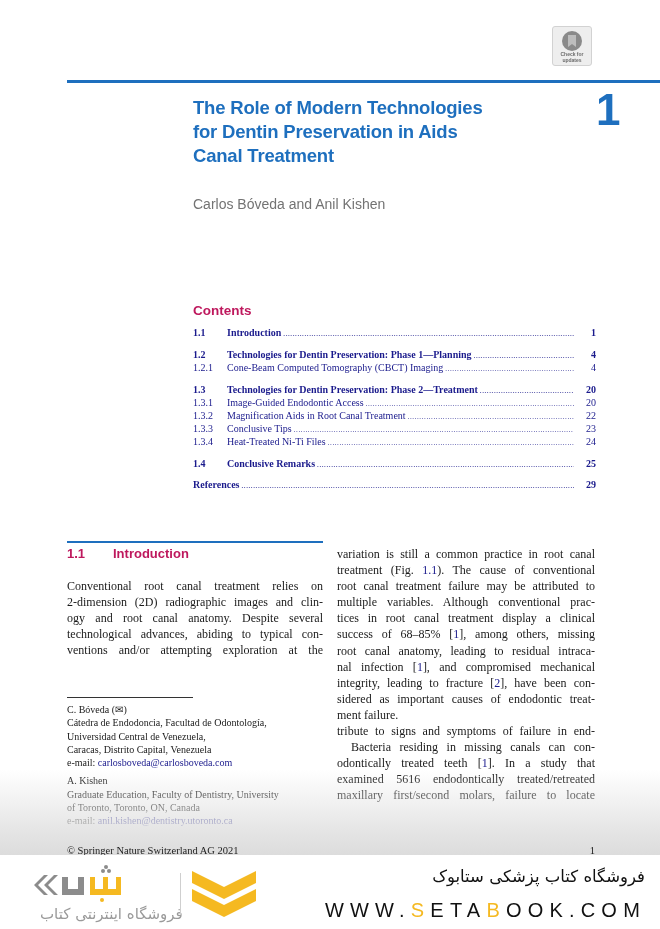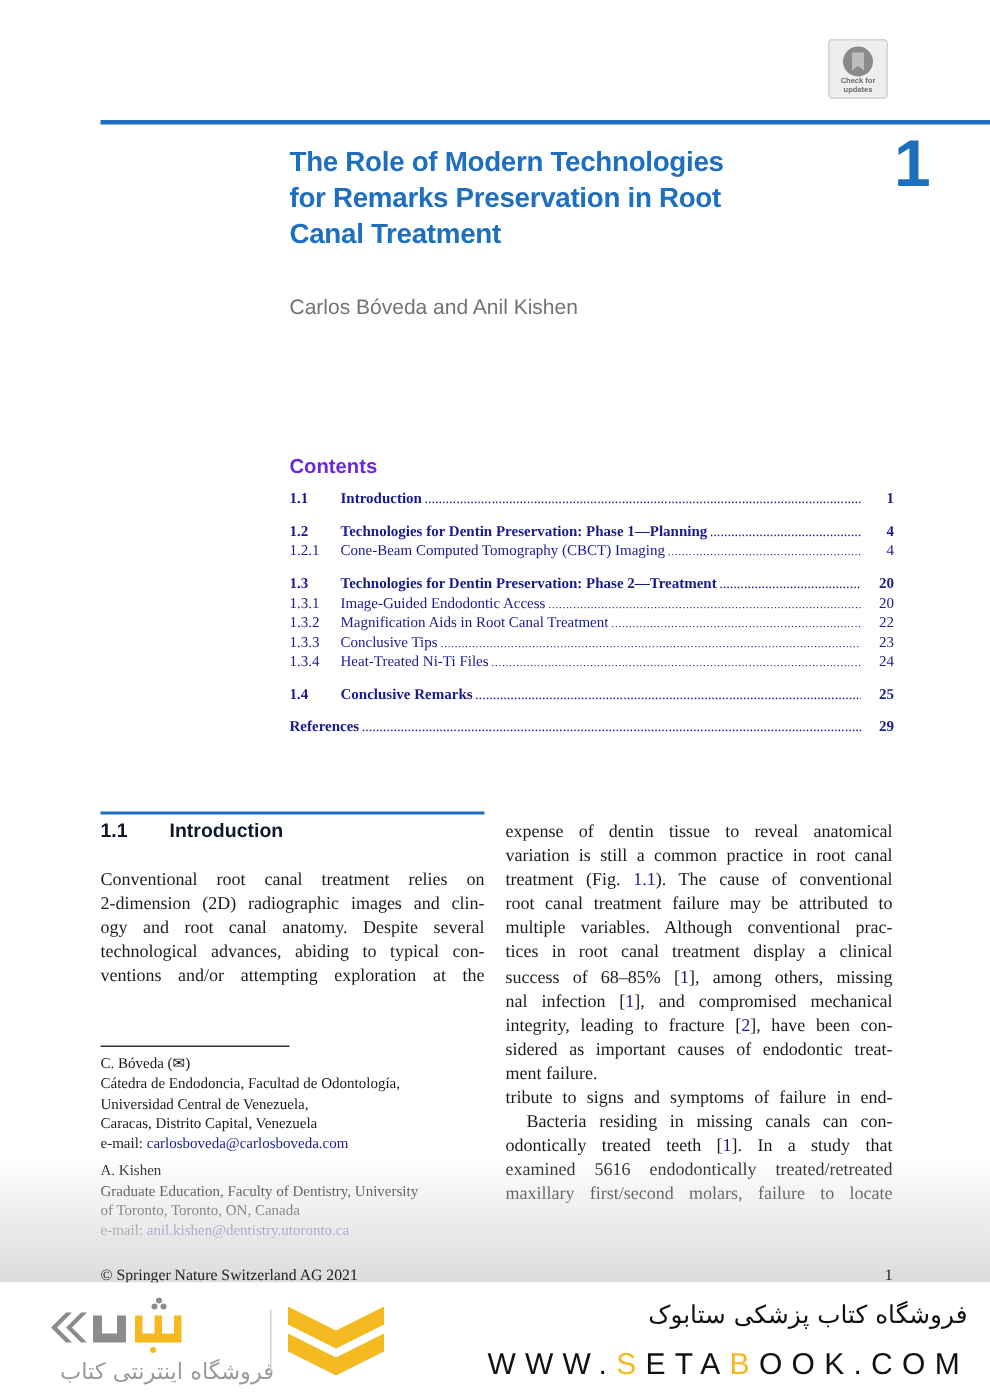--- a/index.html
+++ b/index.html
@@ -31,39 +31,39 @@
     position: absolute; left: 193px; top: 96px; width: 360px;
     font-family: "Liberation Sans", sans-serif; font-weight: bold;
     font-size: 18.5px; line-height: 24px; color: #1e6fbe; letter-spacing: -0.2px;
   }
   .authors {
     position: absolute; left: 193px; top: 196px;
     font-family: "Liberation Sans", sans-serif; font-size: 14px; color: #737373;
   }
   .contents-head {
     position: absolute; left: 193px; top: 303px;
-    font-family: "Liberation Sans", sans-serif; font-weight: bold; font-size: 13.5px; color: #6d28d9;
+    font-family: "Liberation Sans", sans-serif; font-weight: bold; font-size: 13.5px; color: #be185d;
   }
   .toc { position: absolute; left: 193px; top: 326px; width: 403px; color: #1a1a8c; font-size: 10px; }
   .toc-row { display: flex; align-items: baseline; height: 13px; line-height: 13px; white-space: nowrap; }
   .toc-row.gap { margin-top: 9px; }
   .toc-row.gap2 { margin-top: 8px; }
   .toc-num { width: 34px; flex: none; }
   .toc-title { flex: none; }
   .toc-dots {
     flex: 1 1 auto; overflow: hidden; margin: 0 6px 0 2px; font-size: 7px; letter-spacing: 0.6px;
   }
   .toc-dots::before { content: "........................................................................................................................................................................................................................"; }
   .toc-page { flex: none; width: 16px; text-align: right; }
   .b { font-weight: bold; }
 
   .sec-rule { position: absolute; left: 67px; top: 541px; width: 256px; height: 2px; background: #1e6fbe; }
   .sec-head {
     position: absolute; left: 67px; top: 546px;
-    font-family: "Liberation Sans", sans-serif; font-weight: bold; font-size: 13px; color: #0f172a;
+    font-family: "Liberation Sans", sans-serif; font-weight: bold; font-size: 13px; color: #be185d;
   }
   .sec-head .num { display: inline-block; width: 46px; }
 
   .col { position: absolute; font-size: 12px; line-height: 16.1px; text-align: justify; color: #1a1a1a; }
   .col-left { left: 67px; top: 578px; width: 256px; }
   .col-right { left: 337px; top: 546px; width: 258px; }
   .col p { margin: 0; }
   .col .line { display: block; text-align: justify; text-align-last: justify; white-space: nowrap; }
   .col .line.last { text-align-last: left; }
   .ref { color: #1a1a8c; }
@@ -106,21 +106,21 @@
     </svg>
     <div class="badge-text">Check for</div>
     <div class="badge-text">updates</div>
   </div>
 
   <div class="top-rule"></div>
   <div class="chapter-num">1</div>
 
   <div class="title">
     <div>The Role of Modern Technologies</div>
-    <div>for Remarks Preservation in Root</div>
+    <div>for Dentin Preservation in Aids</div>
     <div>Canal Treatment</div>
   </div>
 
   <div class="authors">Carlos Bóveda and Anil Kishen</div>
 
   <div class="contents-head">Contents</div>
 
   <div class="toc">
     <div class="toc-row b">
       <span class="toc-num">1.1</span>
@@ -210,27 +210,27 @@
     <div class="blk">
       <div>A. Kishen</div>
       <div>Graduate Education, Faculty of Dentistry, University</div>
       <div>of Toronto, Toronto, ON, Canada</div>
       <div><span>e-mail: </span><a>anil.kishen@dentistry.utoronto.ca</a></div>
     </div>
   </div>
 
   <div class="col col-right">
     <p>
-      <span class="line"><span>expense of dentin tissue to reveal anatomical</span></span>
       <span class="line"><span>variation is still a common practice in root canal</span></span>
       <span class="line"><span>treatment (Fig. </span><span class="ref">1.1</span><span>). The cause of conventional</span></span>
       <span class="line"><span>root canal treatment failure may be attributed to</span></span>
       <span class="line"><span>multiple variables. Although conventional prac-</span></span>
       <span class="line"><span>tices in root canal treatment display a clinical</span></span>
       <span class="line"><span>success of 68–85% [</span><span class="ref">1</span><span>], among others, missing</span></span>
+      <span class="line"><span>root canal anatomy, leading to residual intraca-</span></span>
       <span class="line"><span>nal infection [</span><span class="ref">1</span><span>], and compromised mechanical</span></span>
       <span class="line"><span>integrity, leading to fracture [</span><span class="ref">2</span><span>], have been con-</span></span>
       <span class="line"><span>sidered as important causes of endodontic treat-</span></span>
       <span class="line last"><span>ment failure.</span></span>
     </p>
     <p>
       <span class="line"><span>tribute to signs and symptoms of failure in end-</span></span>
       <span class="line" style="padding-left:14px"><span>Bacteria residing in missing canals can con-</span></span>
       <span class="line"><span>odontically treated teeth [</span><span class="ref">1</span><span>]. In a study that</span></span>
       <span class="line"><span>examined 5616 endodontically treated/retreated</span></span>

